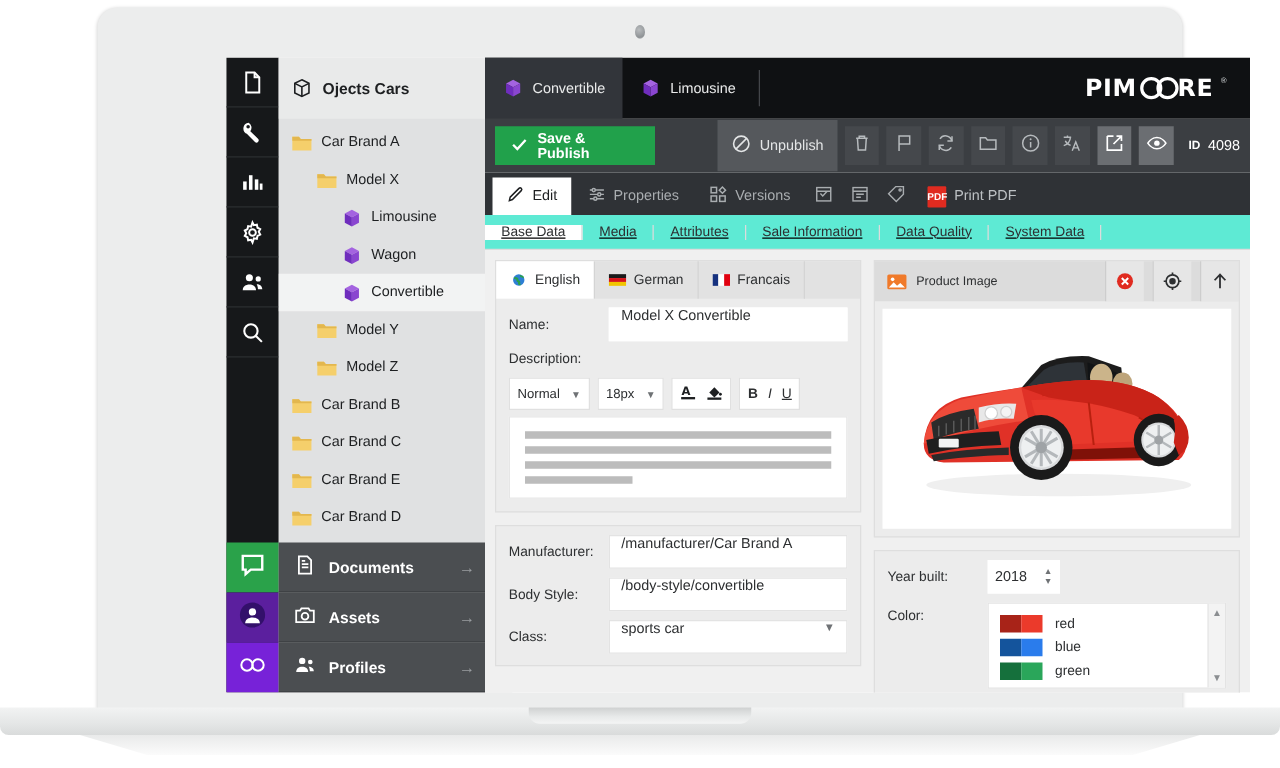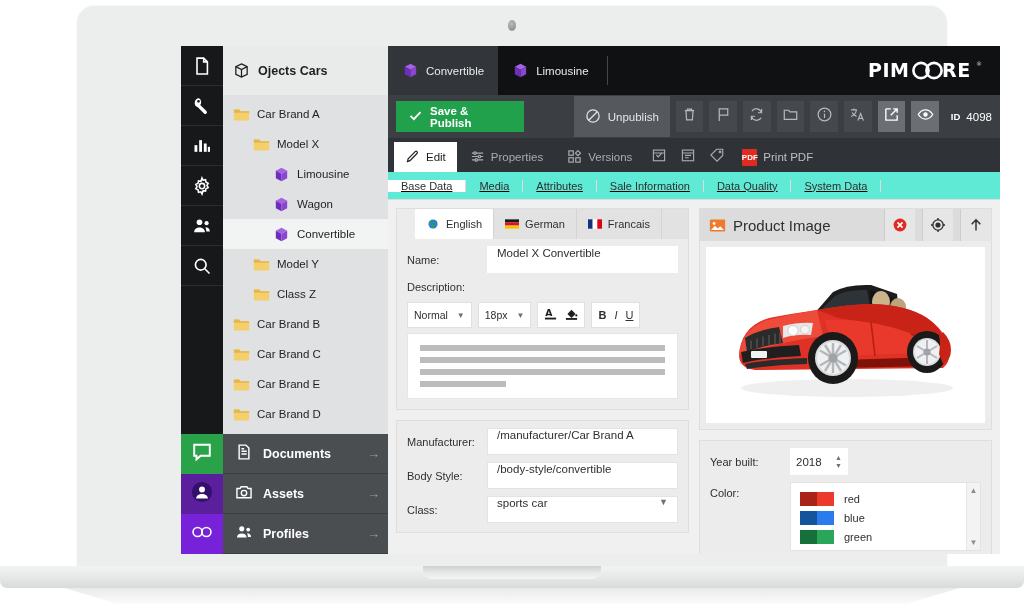--- a/index.html
+++ b/index.html
@@ -180,21 +180,21 @@
   }
   .dtab.active { background: #ffffff; }
 
   .content { position: absolute; left: 0; top: 154px; right: 0; bottom: 0; padding: 8px; display: flex; gap: 10px; }
   .col { display: flex; flex-direction: column; gap: 10px; }
   .col-left { width: 293px; }
   .col-right { width: 293px; }
 
   .card { background: #ececec; border: 1px solid #dedede; }
 
-  .langtabs { display: flex; align-items: stretch; height: 30px; background: #e2e2e2; margin-left: 18px; }
+  .langtabs { display: flex; align-items: stretch; height: 30px; background: #e2e2e2; }
   .ltab {
     display: flex; align-items: center; gap: 6px; padding: 0 11px;
     font-size: 11px; color: #2d2f31; border-right: 1px solid #d4d4d4;
   }
   .ltab.active { background: #ffffff; }
   .flag { width: 14px; height: 10px; flex: none; display: block; }
 
   .fieldrow { display: flex; align-items: center; padding: 7px 10px 0 10px; gap: 6px; }
   .flabel { width: 74px; font-size: 11px; color: #2d2f31; flex: none; }
   .finput {
@@ -219,21 +219,21 @@
   .rte-body {
     margin: 0 10px 10px 10px; background: #ffffff; border: 1px solid #e6e6e6;
     padding: 11px 12px; display: flex; flex-direction: column; gap: 6px;
   }
   .rte-line { height: 6px; background: #bcbcbc; }
 
   .imgcard-head {
     height: 32px; background: #dcdcdc; display: flex; align-items: center; gap: 7px;
     padding-left: 9px;
   }
-  .imgcard-title { font-size: 15px; color: #2d2f31; flex: 1 1 auto; }
+  .imgcard-title { font-size: 10px; color: #2d2f31; flex: 1 1 auto; }
   .imghbtn {
     width: 31px; height: 32px; display: flex; align-items: center; justify-content: center;
     border-left: 1px solid #cdcdcd; background: #e6e6e6;
   }
   .imghbtn svg { width: 16px; height: 16px; }
   .imgcard-body { background: #ffffff; margin: 6px; height: 176px; display: flex; align-items: center; justify-content: center; }
   .imgcard-body svg { width: 250px; height: 150px; }
 
   .stepper {
     width: 58px; height: 27px; background: #ffffff; display: flex; align-items: center;
@@ -415,21 +415,21 @@
               </span>
               <span>Model Y</span>
             </div>
             <div class="tnode" style="padding-left: 30px;">
               <span>
                 <svg class="ic" viewBox="0 0 20 18">
                   <path d="M1 16V3h6.2l1.8 2.2H19V16z" fill="#f5cf6b"></path>
                   <path d="M1 16V3h6.2l1.8 2.2H19v1.6H1z" fill="#e3b74e"></path>
                 </svg>
               </span>
-              <span>Class Z</span>
+              <span>Model Z</span>
             </div>
             <div class="tnode" style="padding-left: 10px;">
               <span>
                 <svg class="ic" viewBox="0 0 20 18">
                   <path d="M1 16V3h6.2l1.8 2.2H19V16z" fill="#f5cf6b"></path>
                   <path d="M1 16V3h6.2l1.8 2.2H19v1.6H1z" fill="#e3b74e"></path>
                 </svg>
               </span>
               <span>Car Brand B</span>
             </div>

